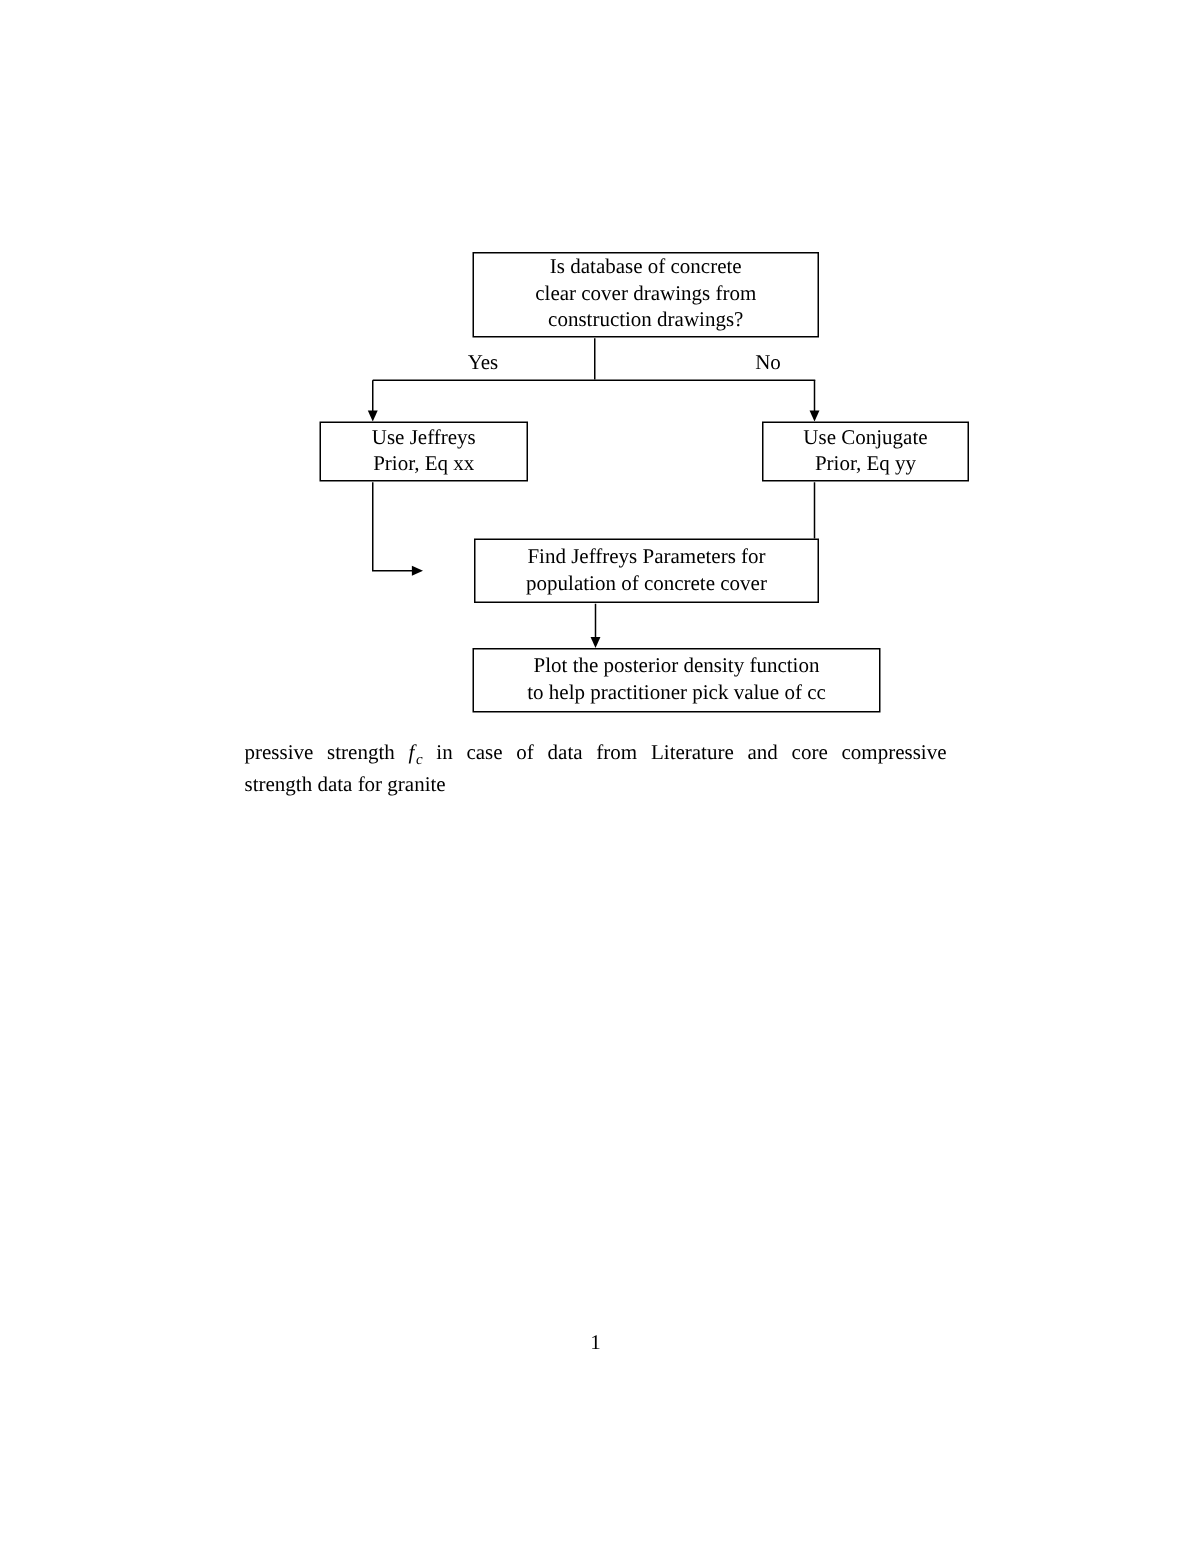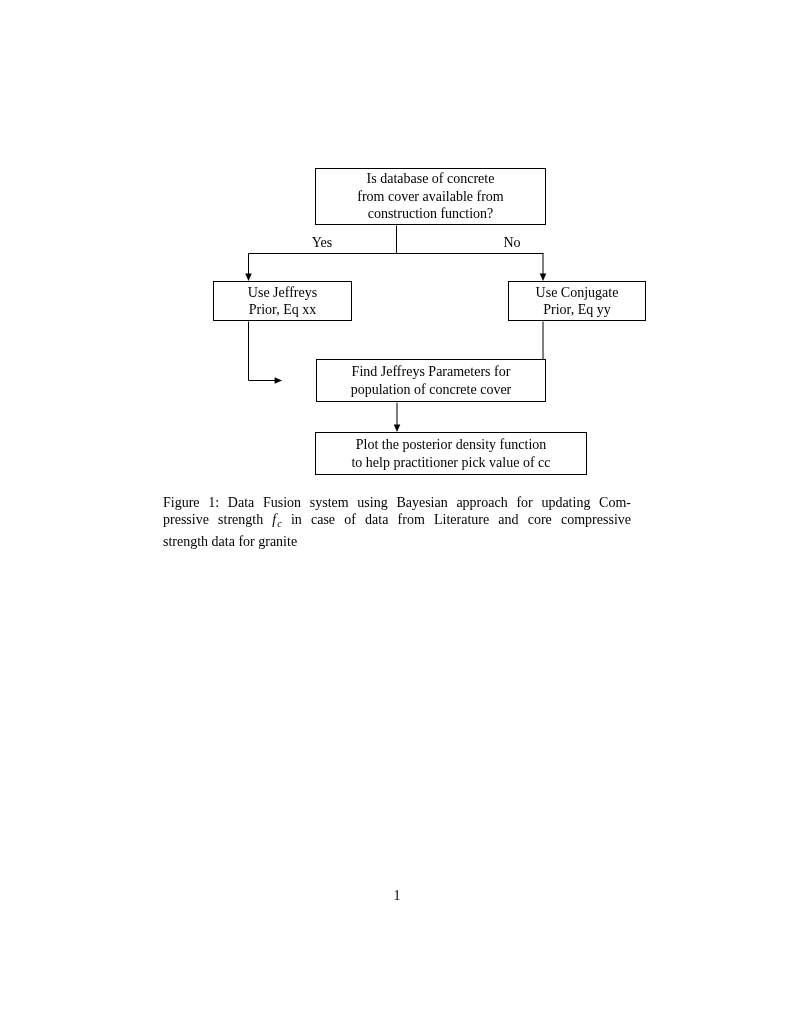--- a/index.html
+++ b/index.html
@@ -103,22 +103,22 @@
       <path d="M245.2 273.6 L248.5 281 L251.8 273.6 Z"></path>
       <path d="M539.7 273.6 L543 281 L546.3 273.6 Z"></path>
       <path d="M274.6 377.2 L282 380.5 L274.6 383.8 Z"></path>
       <path d="M519.4 377.2 L512 380.5 L519.4 383.8 Z"></path>
       <path d="M393.7 424.6 L397 432 L400.3 424.6 Z"></path>
     </g>
   </svg>
 
   <div class="node" id="node-decision">
     <span>Is database of concrete</span>
-    <span>from cover available from</span>
-    <span>construction function?</span>
+    <span>clear cover drawings from</span>
+    <span>construction drawings?</span>
   </div>
 
   <div class="edge-label" id="label-yes">Yes</div>
   <div class="edge-label" id="label-no">No</div>
 
   <div class="node" id="node-jeffreys">
     <span>Use Jeffreys</span>
     <span>Prior, Eq xx</span>
   </div>
 
@@ -131,20 +131,19 @@
     <span>Find Jeffreys Parameters for</span>
     <span>population of concrete cover</span>
   </div>
 
   <div class="node" id="node-plot">
     <span>Plot the posterior density function</span>
     <span>to help practitioner pick value of cc</span>
   </div>
 
   <div class="caption">
-    <div class="cap-line">Figure 1: Data Fusion system using Bayesian approach for updating Com-</div>
     <div class="cap-line"><span>pressive strength</span> <span class="mi">f</span><span class="msub">c</span> <span>in case of data from Literature and core compressive</span></div>
     <div class="cap-line last">strength data for granite</div>
   </div>
 
   <div class="page-number">1</div>
 
 </div>
 
 </body></html>

